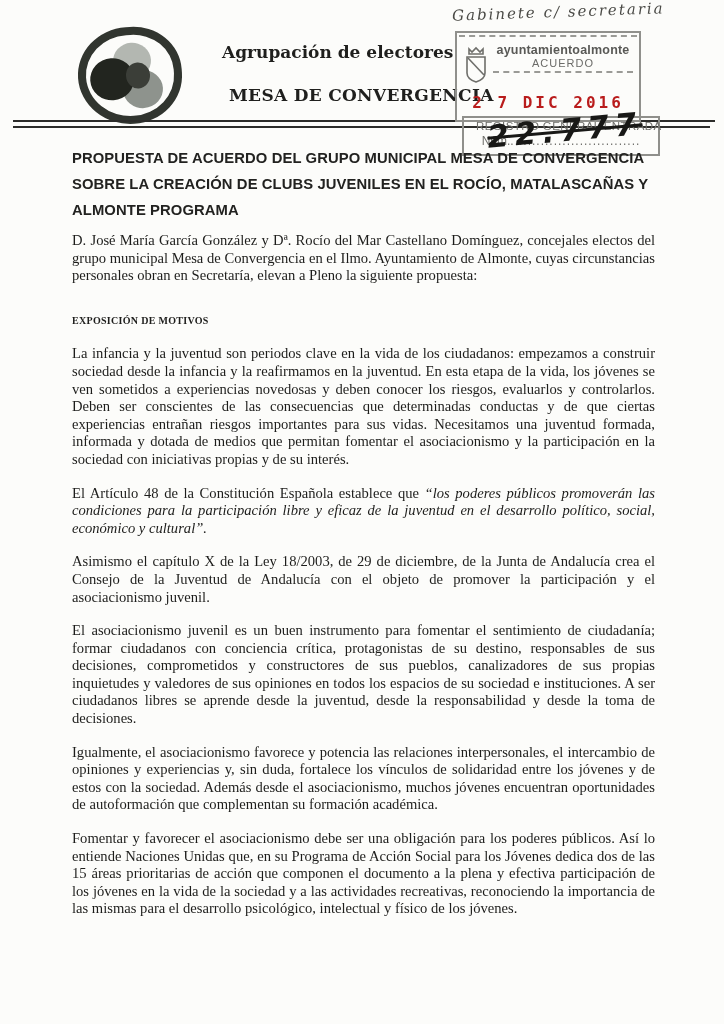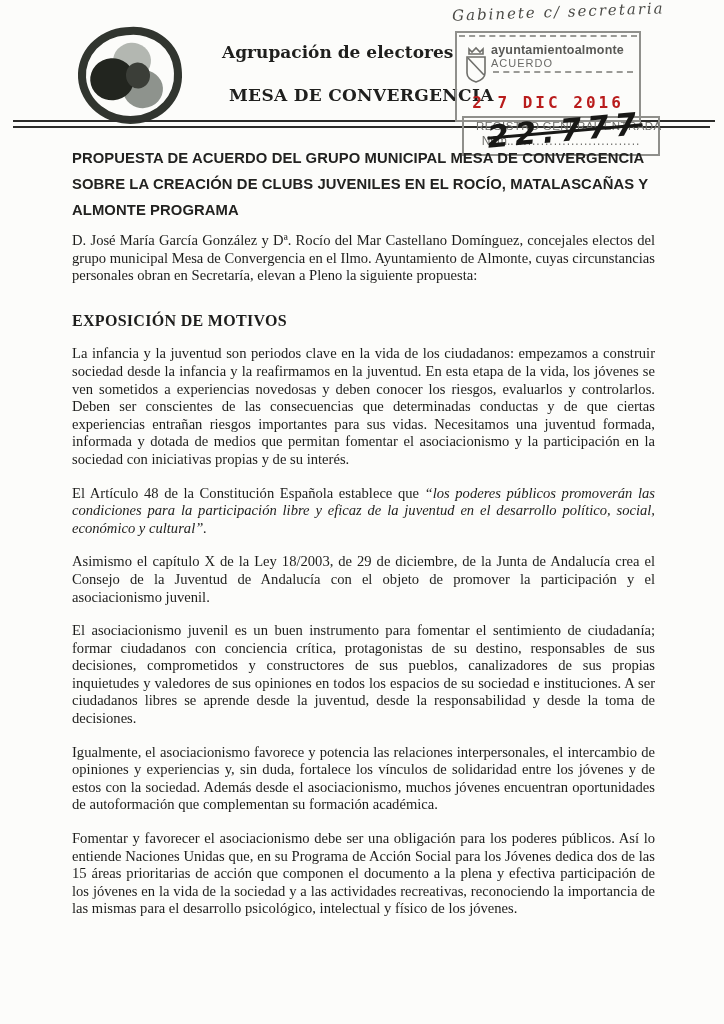--- a/index.html
+++ b/index.html
@@ -58,21 +58,21 @@
   
   .stamp-box {
     position: absolute;
     left: 455px; top: 31px; width: 186px; height: 91px;
     border: 2px solid #90908c;
     background: transparent;
     color: #61615e;
   }
   .stamp-top { display: flex; align-items: flex-start; padding: 4px 4px 0 4px; }
   .crest { width: 30px; flex: 0 0 30px; margin-top: 2px; }
-  .stamp-entity-wrap { flex: 1; }
+  .stamp-entity-wrap { flex: 1; text-align: center; }
   .stamp-dash { border-top: 2px dashed #9a9a96; margin: 2px 2px; }
   .stamp-entity {
     font-family: "Liberation Sans", sans-serif;
     font-weight: bold; font-size: 12.5px; color: #595956; letter-spacing: 0.2px;
   }
   .stamp-city {
     font-family: "Liberation Sans", sans-serif;
     font-size: 11px; color: #6b6b68; letter-spacing: 1px;
   }
   .stamp-date {
@@ -132,21 +132,21 @@
   .doc-body {
     position: absolute;
     left: 72px; top: 232px; width: 583px;
     font-size: 14.6px; line-height: 17.6px;
     text-align: justify;
   }
   .doc-body p { margin: 0 0 16px 0; }
   .doc-body .intro { margin-bottom: 27px; }
   .section-heading {
     font-weight: bold;
-    font-size: 16px;
+    font-size: 10px;
     letter-spacing: 0.3px;
     margin: 0 0 15px 0;
     text-align: left;
   }
   .quote-italic { font-style: italic; }
 </style>
 </head>
 <body>
 
 <div class="page">

